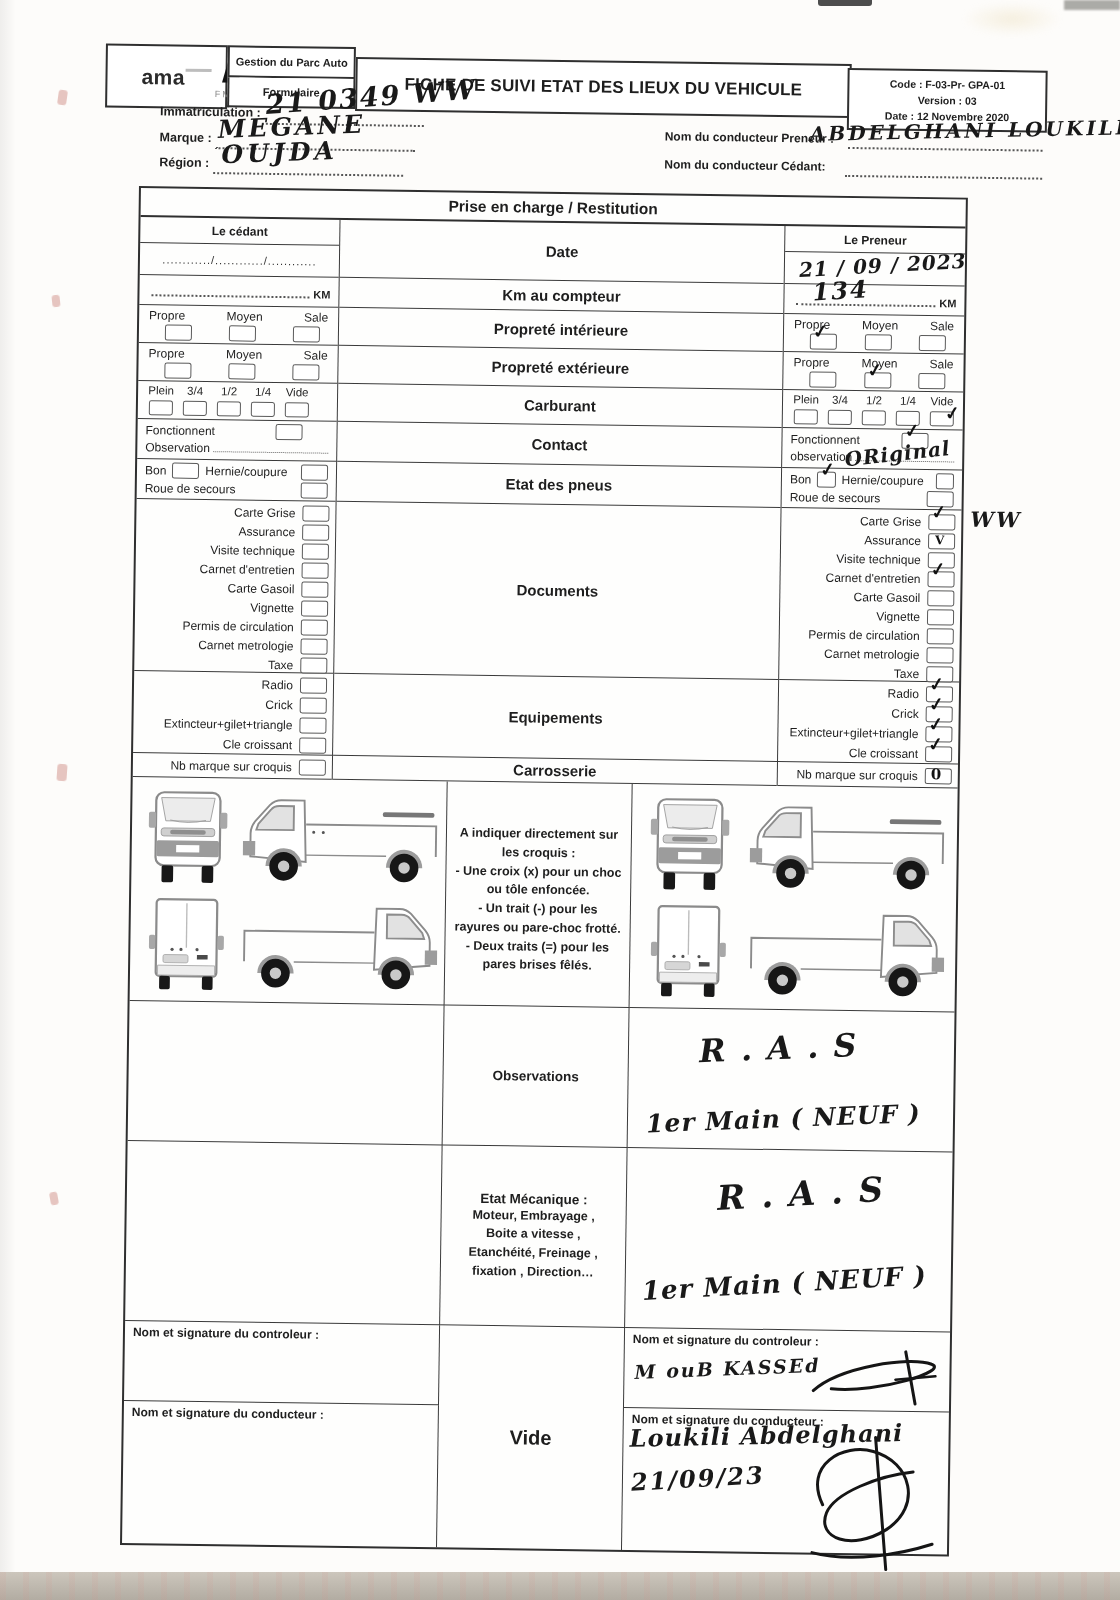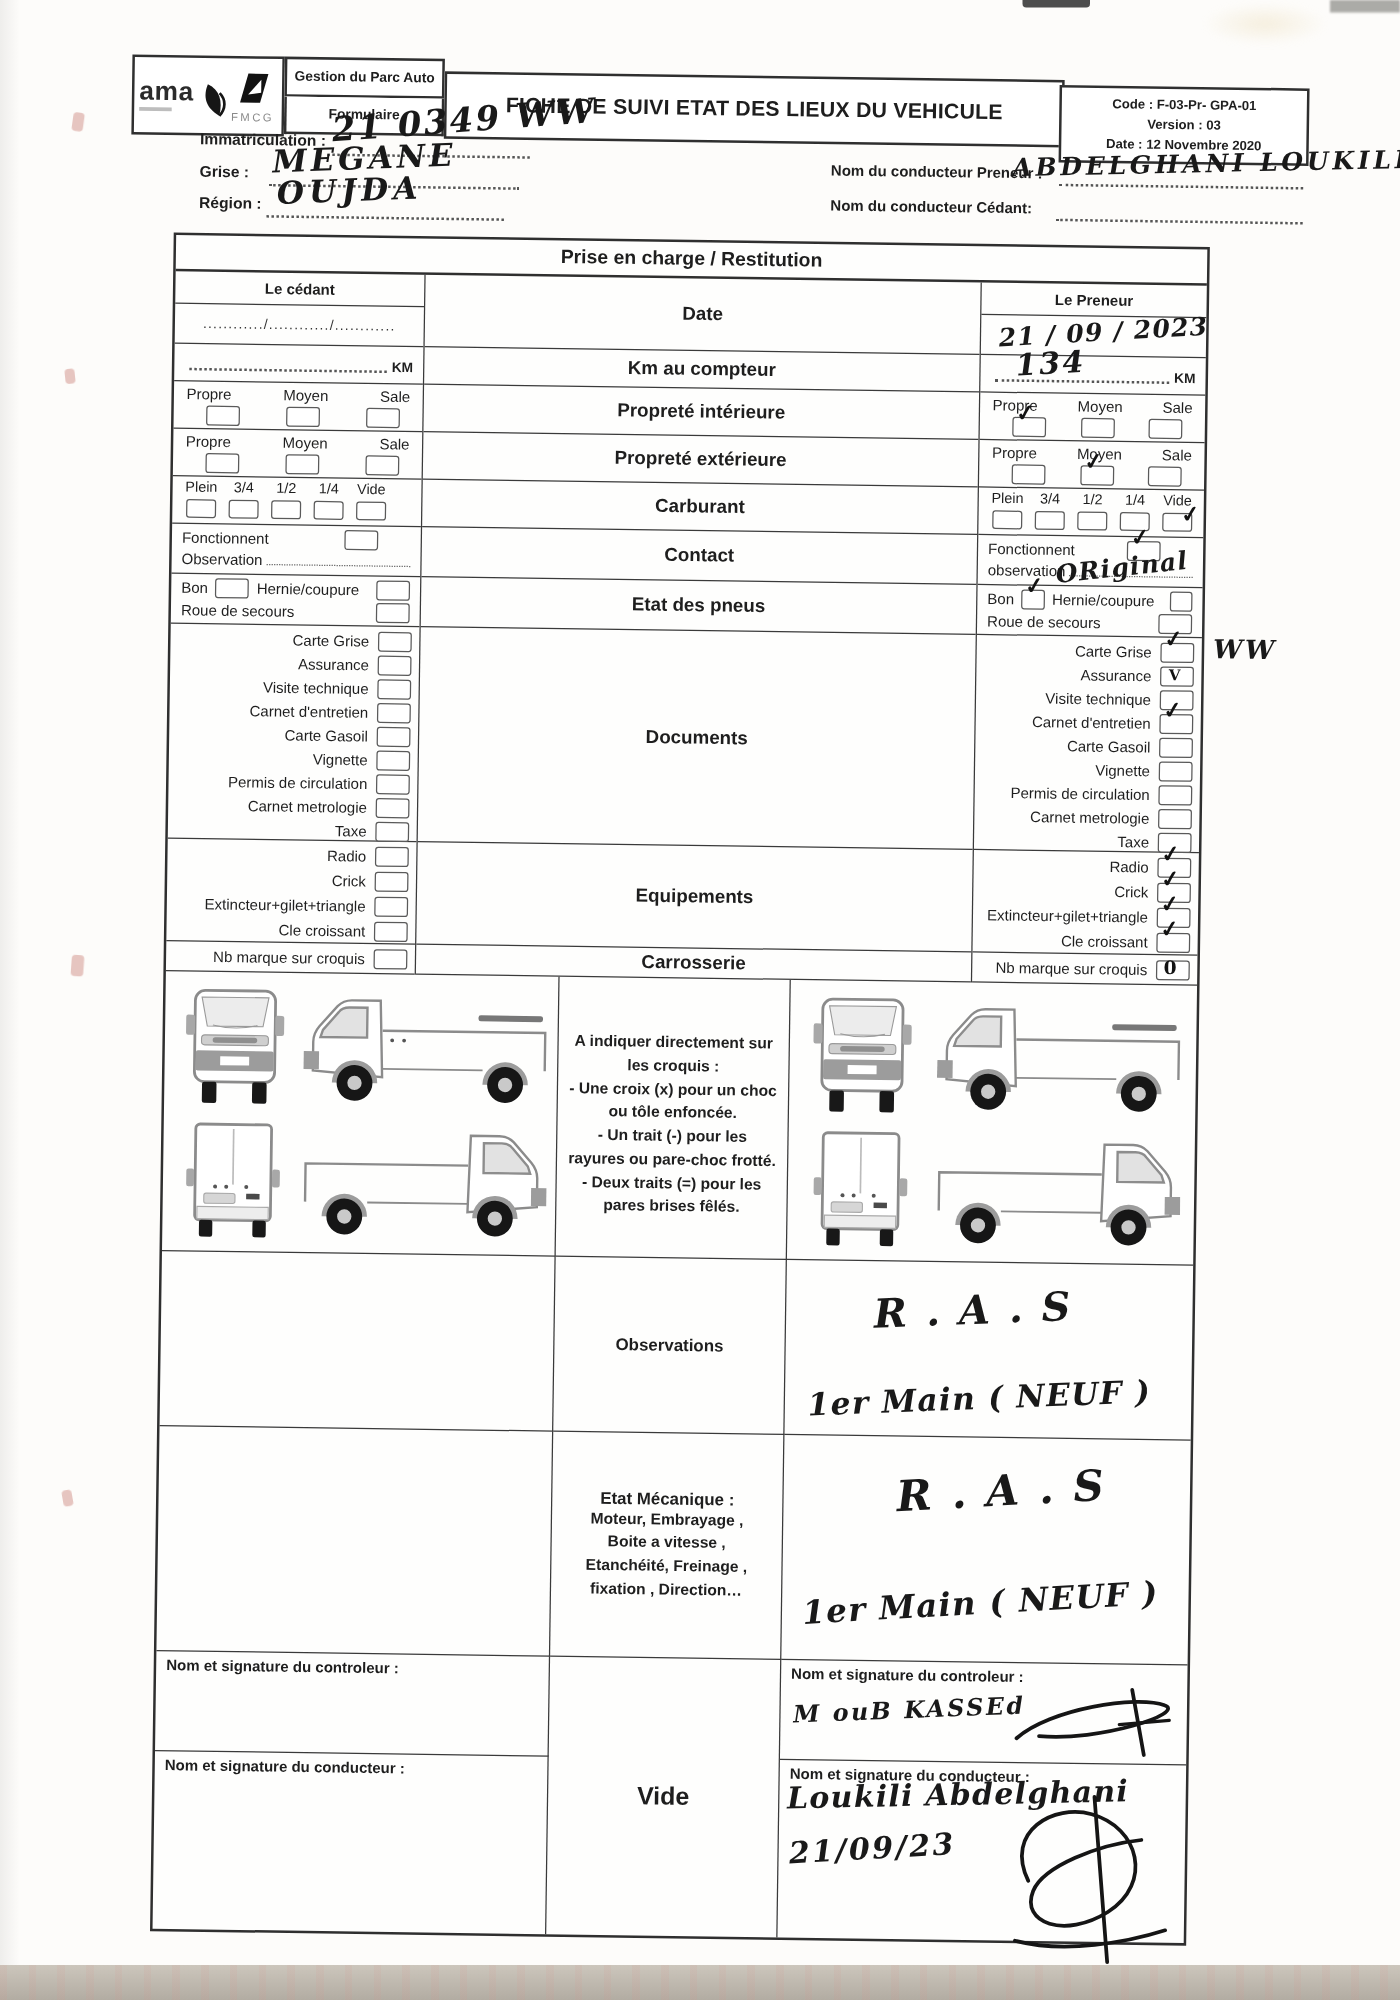--- a/index.html
+++ b/index.html
@@ -95,21 +95,21 @@
 </head>
 <body>
 
 <div class="page">
 
   <div class="edge-shadow-l"></div>
 
   <div class="sheet">
 
     <div class="logo-box bd">
-      <div style="display:flex;flex-direction:column;align-items:flex-start;">
+      <div style="display:flex;flex-direction:row;align-items:flex-start;margin-left:30px;">
         <span class="brand">ama</span>
         <span style="width:26px;height:3px;background:#bdbdbd;margin-top:2px;"></span>
       </div>
       <svg width="26" height="30" viewBox="0 0 30 34" style="margin:8px 2px 0 2px;">
         <path d="M10 2 C21 7 24 17 21 31 C12 26 4 17 10 2 Z" fill="#161616"></path>
         <path d="M21 10 C27 16 27 24 21 31" fill="none" stroke="#161616" stroke-width="2.5"></path>
       </svg>
       <div style="display:flex;flex-direction:column;align-items:center;">
         <svg width="34" height="32" viewBox="0 0 40 40">
           <polygon points="7,34 15,5 35,5 27,34" fill="#121212"></polygon>
@@ -129,21 +129,21 @@
     <div class="code-box bd">
       <span>Code : F-03-Pr- GPA-01</span>
       <span>Version : 03</span>
       <span>Date : 12 Novembre 2020</span>
     </div>
 
     <span class="flab" style="left:150px;top:110px;">Immatriculation :</span>
     <span class="dots" style="left:252px;top:126px;width:162px;"></span>
     <span class="hw" style="left:255px;top:86px;font-size:27px;transform:rotate(-5deg);letter-spacing:2px;">21 0349 WW</span>
 
-    <span class="flab" style="left:150px;top:136px;">Grise :</span>
+    <span class="flab" style="left:150px;top:136px;">Marque :</span>
     <span class="dots" style="left:206px;top:151px;width:200px;"></span>
     <span class="hw" style="left:208px;top:118px;font-size:25px;transform:rotate(-3deg);letter-spacing:3px;">MEGANE</span>
 
     <span class="flab" style="left:150px;top:161px;">Région :</span>
     <span class="dots" style="left:204px;top:176px;width:190px;"></span>
     <span class="hw" style="left:212px;top:144px;font-size:25px;transform:rotate(-3deg);letter-spacing:4px;">OUJDA</span>
 
     <span class="flab" style="left:655px;top:128px;font-size:12px;">Nom du conducteur Preneur :</span>
     <span class="dots" style="left:838px;top:142px;width:195px;"></span>
     <span class="hw" style="left:800px;top:115px;font-size:20px;transform:rotate(-2deg);letter-spacing:3px;">ABDELGHANI LOUKILI</span>

